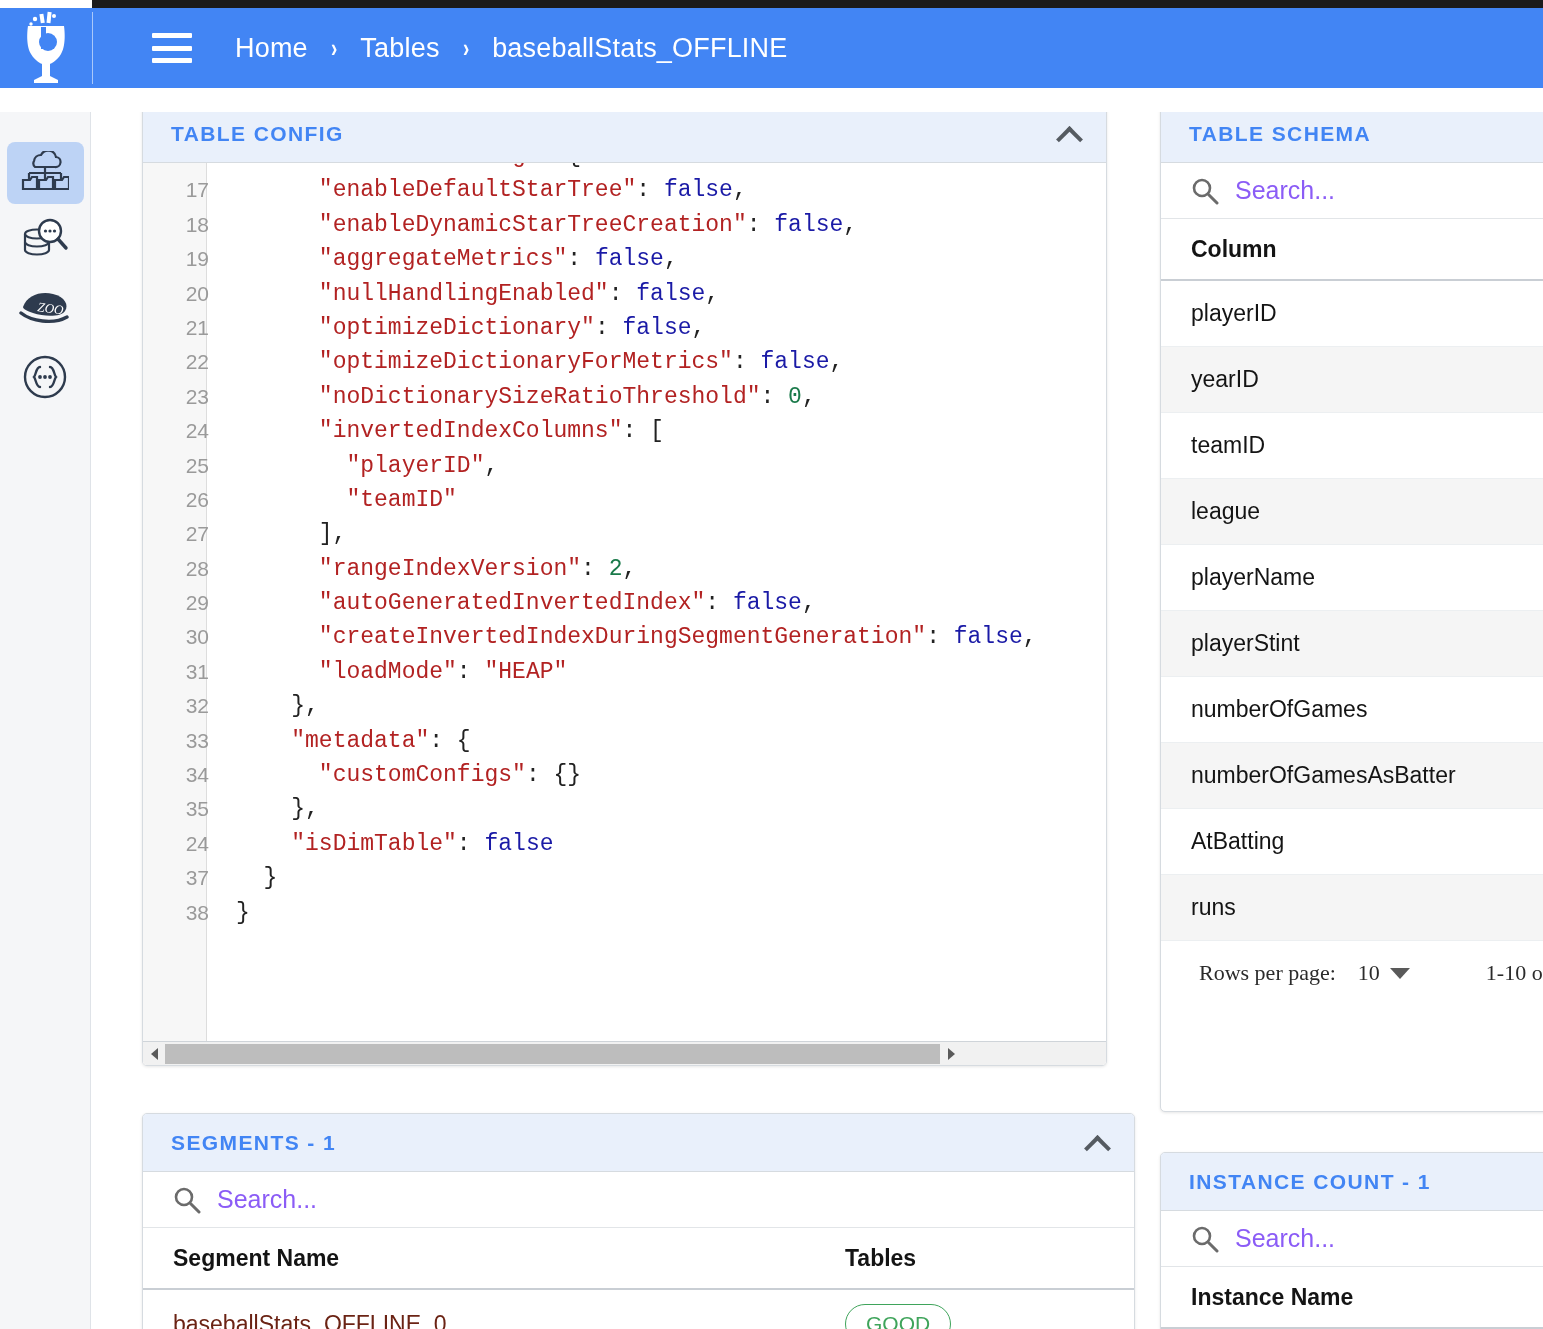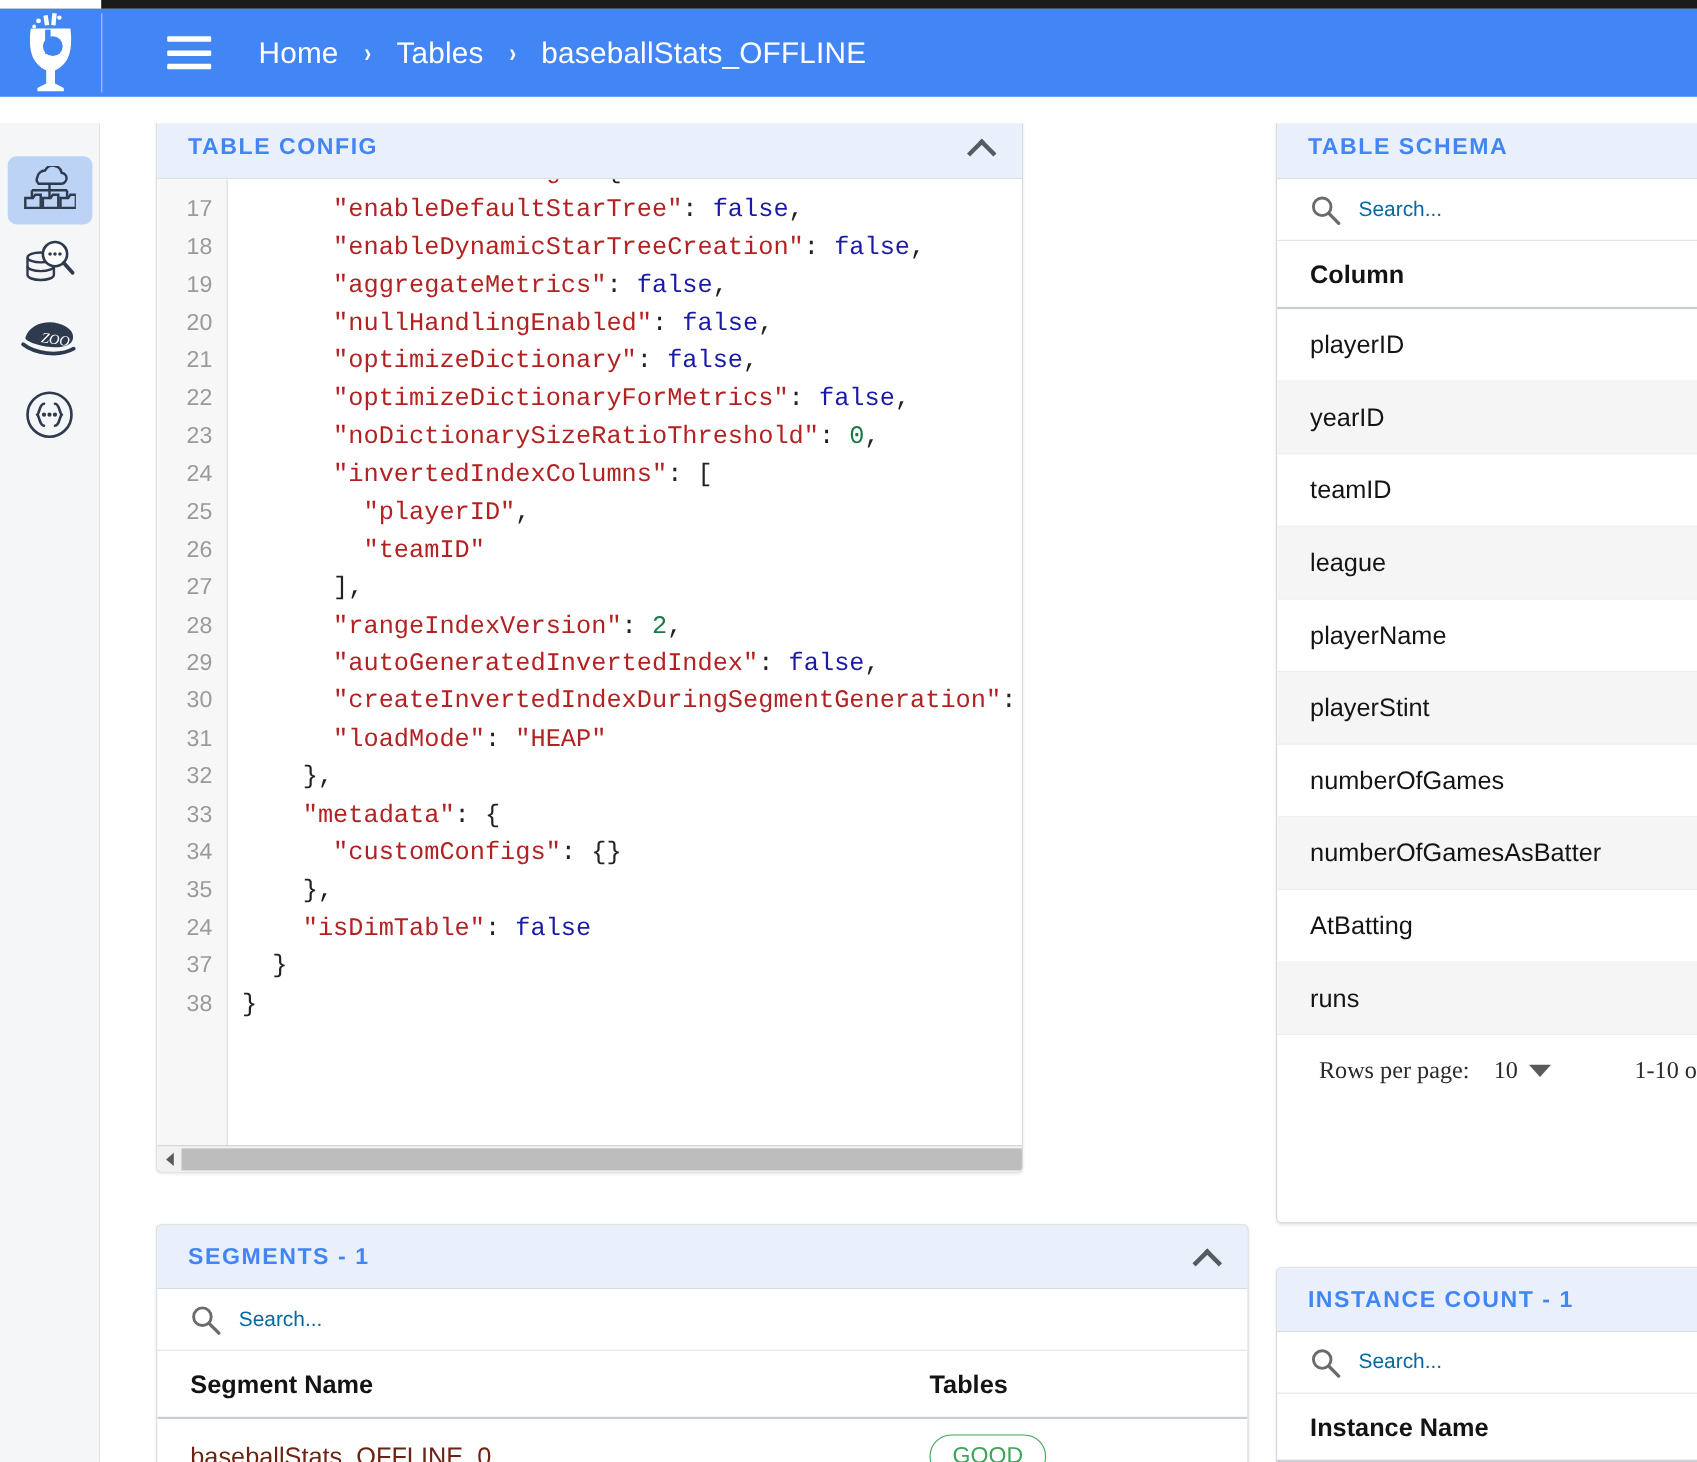--- a/index.html
+++ b/index.html
@@ -123,41 +123,41 @@
     position: absolute; left: 4px; top: 9px;
     width: 15px; height: 15px;
     border-left: 4px solid #555b61;
     border-top: 4px solid #555b61;
     transform: rotate(45deg);
   }
 
   
   #table-config-panel {
     left: 51px; top: -8px;
-    width: 788px; height: 962px;
+    width: 965px; height: 962px;
   }
   .code-area {
     position: absolute; left: 0; top: 58px;
     width: 991px; height: 902px;
     background: #ffffff;
   }
   .code-scroll {
     position: absolute; left: 0; top: 0;
     width: 972px; height: 878px;
     overflow: hidden;
     background: #ffffff;
   }
   .gutter {
     position: absolute; left: 0; top: 0;
     width: 64px; height: 878px;
     background: #f7f7f7;
     border-right: 1px solid #dddddd;
   }
   .code-lines {
-    position: absolute; left: 0; top: -24px;
+    position: absolute; left: 16px; top: -24px;
     width: 972px;
     font-family: "Liberation Mono", monospace;
     font-size: 23px;
     line-height: 34.4px;
   }
   .cline { display: flex; height: 34.4px; white-space: pre; }
   .lno {
     width: 64px;
     min-width: 64px;
     text-align: right;
@@ -227,22 +227,22 @@
   }
   .searchbar {
     height: 56px;
     border-bottom: 1px solid #e2e5e8;
     display: flex; align-items: center;
     padding-left: 30px;
     background: #ffffff;
   }
   .mag { margin-right: 16px; display: block; }
   .search-ph {
-    color: #0369a1;
-    font-size: 19px;
+    color: #8b5cf6;
+    font-size: 25px;
   }
   .thead {
     height: 62px;
     border-bottom: 2px solid #c9ced4;
     display: flex; align-items: center;
     padding-left: 30px;
   }
   .th {
     font-size: 23px; font-weight: bold; color: #141414;
   }

